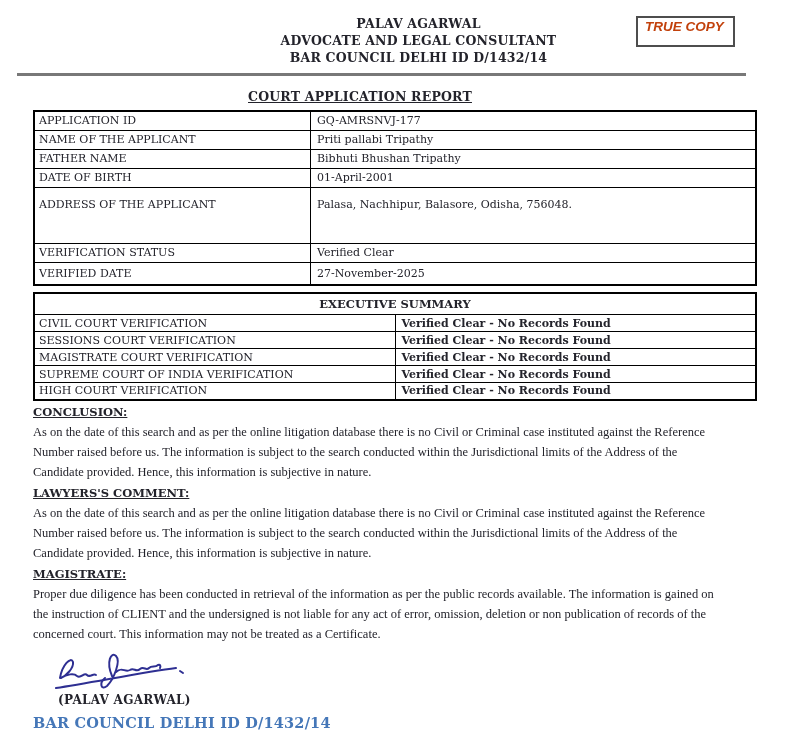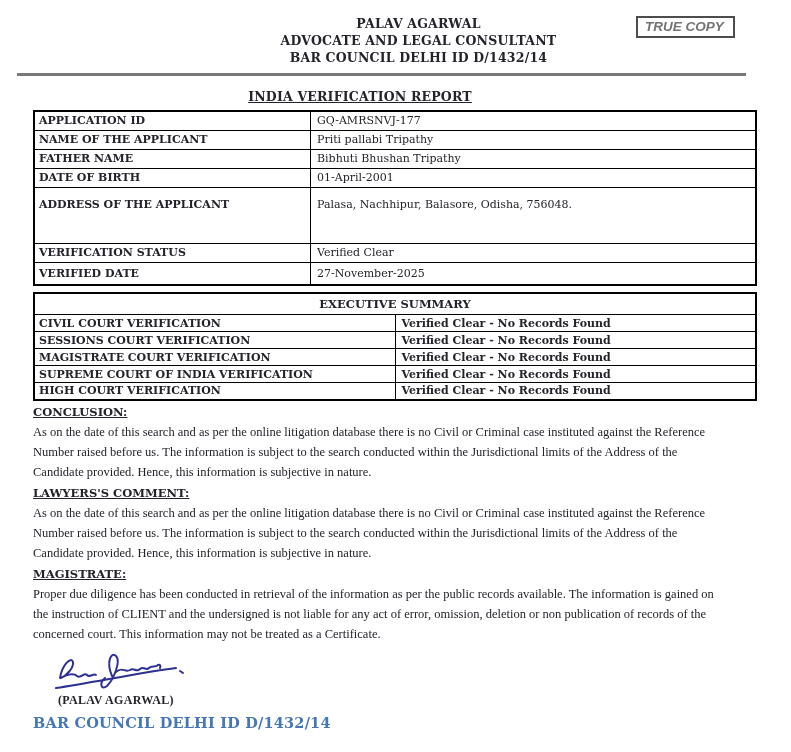--- a/index.html
+++ b/index.html
@@ -18,38 +18,38 @@
     text-align:center;
     font-weight:bold;
     font-size:12.5px;
     line-height:17px;
     letter-spacing:0.2px;
     padding-left:41px;
   }
   .stamp {
     position:absolute; top:16px; left:636px;
     border:2px solid #4d4d4d;
-    padding:1px 9px 2px 7px;
+    padding:1px 9px 11px 7px;
     font-family:"Liberation Sans", sans-serif;
     font-style:italic; font-weight:bold;
-    font-size:13.5px; color:#737373;
+    font-size:13.5px; color:#c2410c;
     background:#fff;
   }
   .rule { margin:7px 0 0 17px; width:729px; height:3px; background:#787878; }
   .report-title {
     margin-top:12px; width:720px; text-align:center;
     font-weight:bold; font-size:12.5px; line-height:17px;
     text-decoration:underline; letter-spacing:0.2px;
   }
   
   table { border-collapse:collapse; table-layout:fixed; margin-left:33px; width:724px; }
   table.applicant { margin-top:5px; border:2px solid #000; }
   table.summary   { margin-top:6px; border:2px solid #000; }
   td { border:1px solid #000; overflow:hidden; }
-  td.lbl { width:267px; font-weight:bold; font-size:11px; padding:1px 4px; }
+  td.lbl { width:267px; font-weight:normal; font-size:11px; padding:1px 4px; }
   td.val { font-size:11px; padding:1px 4px 1px 6px; }
   table.applicant tr { height:19px; }
   table.applicant tr.tall { height:56px; }
   table.applicant tr.tall td { vertical-align:top; padding-top:10px; }
   table.applicant tr.last { height:23px; }
   table.summary tr { height:17px; }
   td.sum-head { text-align:center; font-weight:bold; font-size:11.5px; height:18px; }
   table.summary td.val { text-align:left; font-weight:bold; }
   
   .section { margin-left:33px; width:724px; }
@@ -58,21 +58,21 @@
     text-decoration:underline; display:inline-block;
   }
   .section-body { margin-top:2px; }
   .section-line {
     font-family:"Liberation Serif", serif;
     font-size:12.5px; line-height:20px; white-space:nowrap;
   }
   
   .closing { margin:6px 0 0 95px; font-size:12px; line-height:15px; }
   .signature-svg { display:block; margin:1px 0 0 50px; }
-  .signatory { margin:2px 0 8px 58px; font-weight:bold; font-size:12px; line-height:14px; letter-spacing:0.3px;font-family:Liberation Serif, serif; }
+  .signatory { margin:2px 0 8px 58px; font-weight:bold; font-size:12px; line-height:14px; letter-spacing:0.3px; }
   .bar-line {
     margin:1px 0 0 33px;
     font-weight:bold; font-size:14.5px; line-height:16px;
     color:#4577b8; letter-spacing:0.2px;
   }
 </style>
 </head>
 <body>
 
 <div class="page">
@@ -80,21 +80,21 @@
   <div class="letterhead">
     <div>PALAV AGARWAL</div>
     <div>ADVOCATE AND LEGAL CONSULTANT</div>
     <div>BAR COUNCIL DELHI ID D/1432/14</div>
   </div>
 
   <div class="stamp">TRUE COPY</div>
 
   <div class="rule"></div>
 
-  <div class="report-title">INDIA VERIFICATION REPORT</div>
+  <div class="report-title">COURT APPLICATION REPORT</div>
 
   <table class="applicant">
     <tbody>
         <tr>
       <td class="lbl">APPLICATION ID</td>
       <td class="val">GQ-AMRSNVJ-177</td>
     </tr>
     <tr>
       <td class="lbl">NAME OF THE APPLICANT</td>
       <td class="val">Priti pallabi Tripathy</td>

